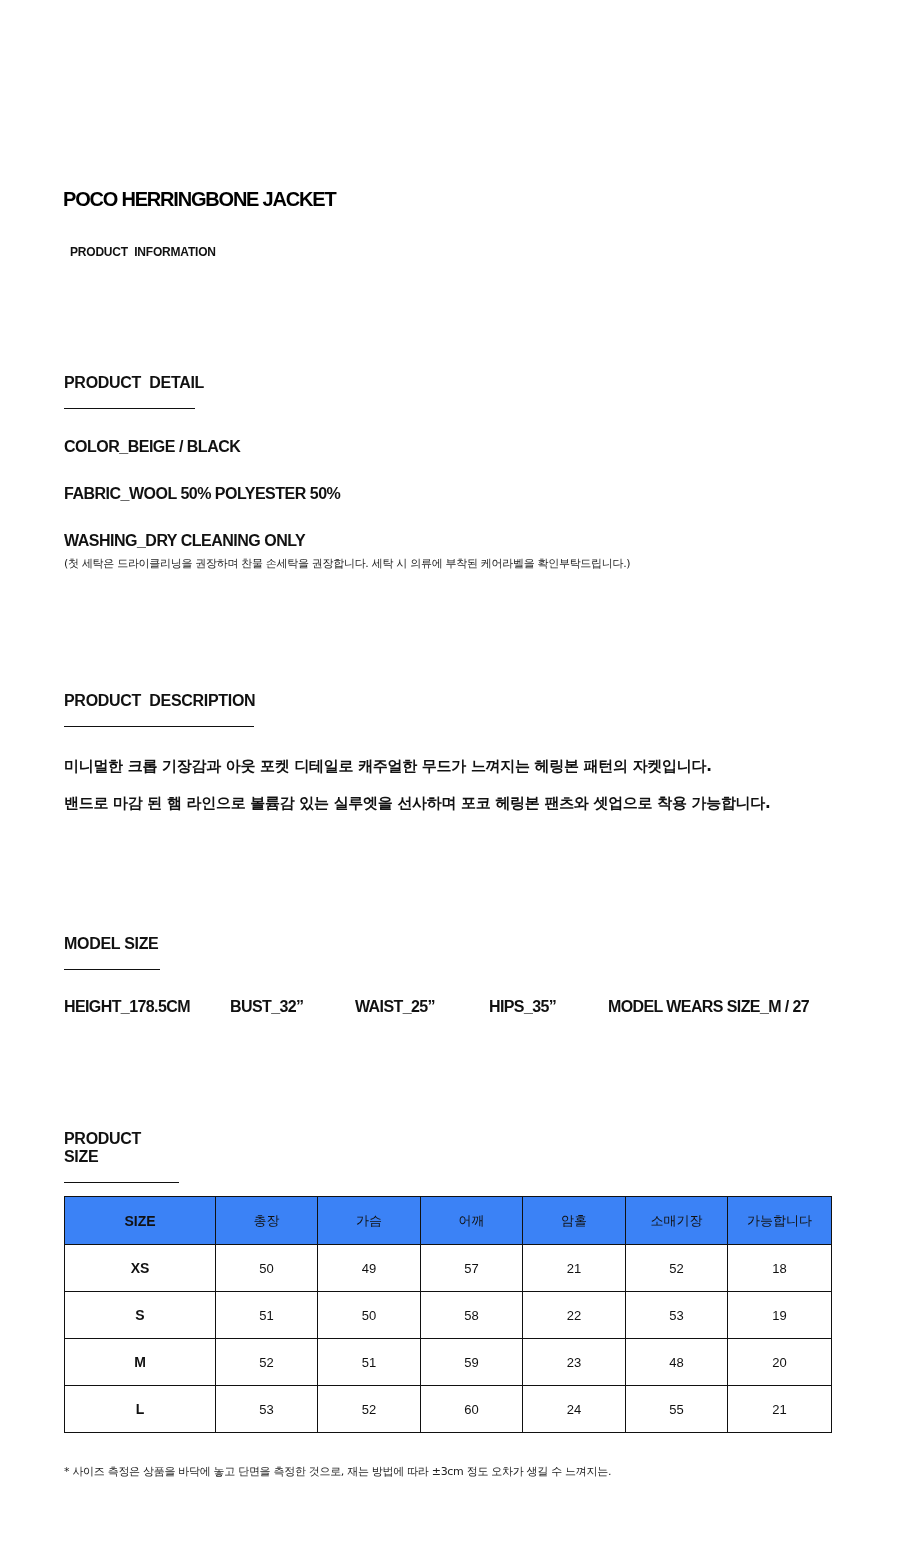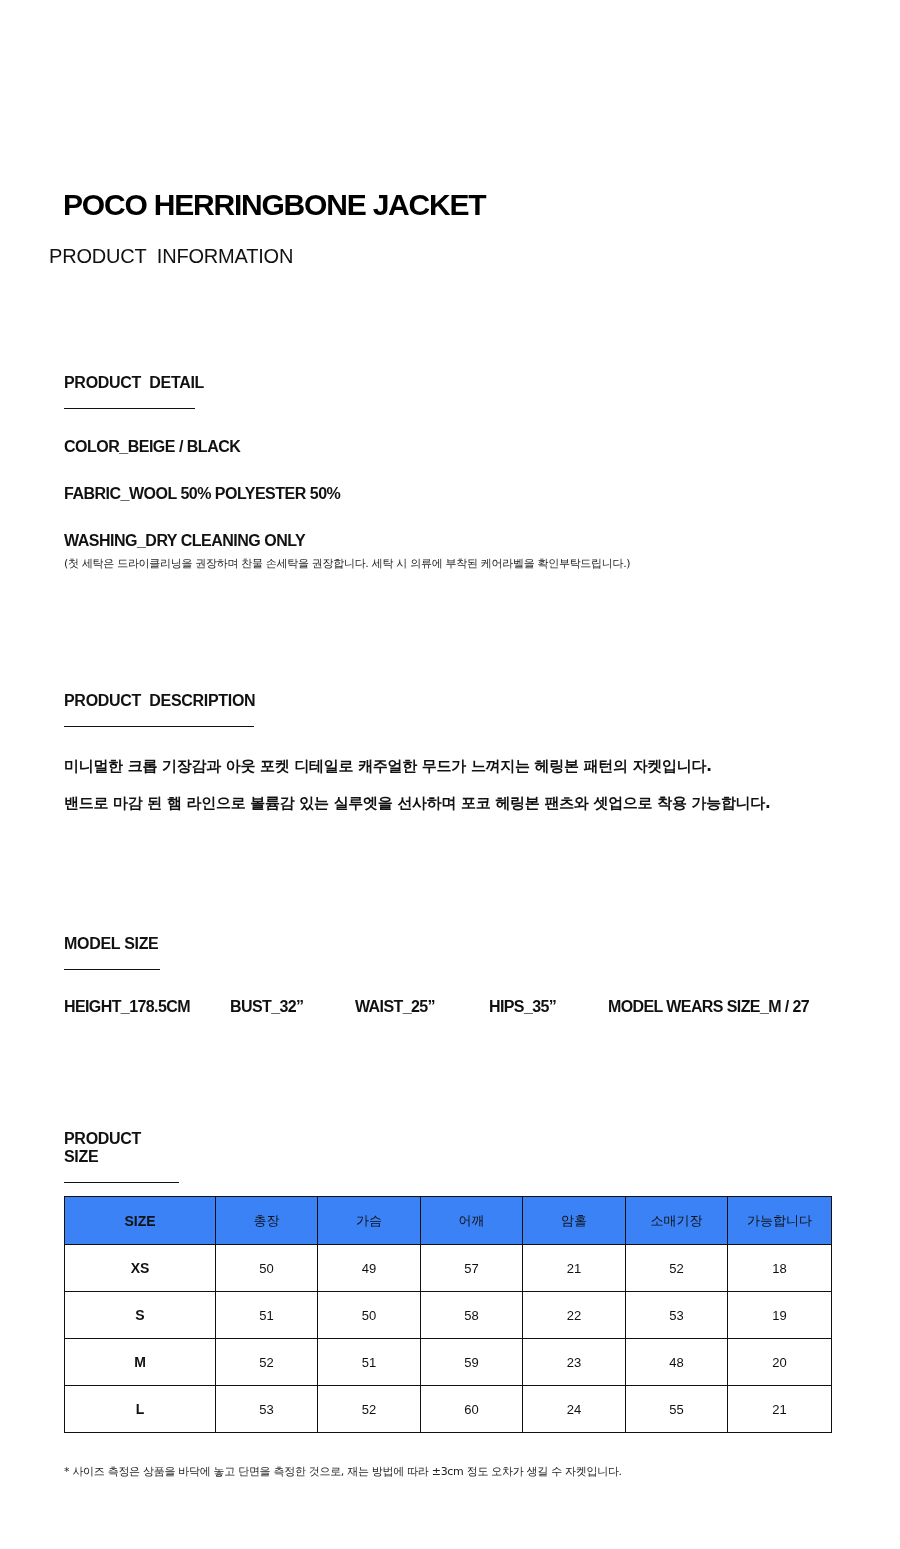--- a/index.html
+++ b/index.html
@@ -1,19 +1,19 @@
 <!DOCTYPE html>
 <html><head>
   <meta charset="utf-8">
   <style>
     html, body { margin: 0; padding: 0; background: #ffffff; }
     body { width: 900px; height: 1549px; position: relative; font-family: "Liberation Sans", "DejaVu Sans", sans-serif; color: #111; overflow: hidden; }
     .abs { position: absolute; }
-    .title { left: 63px; top: 188px; font-size: 30px; font-weight: 700; letter-spacing: -1.2px; color: #000; }
-    .subtitle { left: 49px; top: 245px; font-size: 20px; font-weight: 400; letter-spacing: -0.2px; }
+    .title { left: 63px; top: 188px; font-size: 20px; font-weight: 700; letter-spacing: -1.2px; color: #000; }
+    .subtitle { left: 70px; top: 245px; font-size: 12px; font-weight: 700; letter-spacing: -0.2px; }
     .section-head { font-size: 16px; font-weight: 700; letter-spacing: -0.3px; color: #111; padding-bottom: 16px; border-bottom: 1.5px solid #111; display: inline-block; }
     .detail-line { font-size: 16px; font-weight: 700; letter-spacing: -0.5px; color: #111; text-align: center; }
     .detail-note { font-size: 11.5px; color: #222; letter-spacing: -0.3px; }
     .desc { font-size: 16px; font-weight: 700; color: #111; letter-spacing: -0.3px; font-family: "DejaVu Sans", sans-serif; }
     .model-item { font-size: 16px; font-weight: 700; letter-spacing: -0.6px; color: #111; }
     table.size { position: absolute; left: 64px; top: 1196px; width: 767px; border-collapse: collapse; table-layout: fixed; }
     table.size td, table.size th { border: 1.3px solid #111; text-align: center; height: 46px; padding: 0; font-size: 13px; color: #111; }
     table.size th { background: #3b82f6; font-weight: 400; height: 47px; }
     table.size th.first { font-weight: 700; font-size: 14px; }
     table.size td.first { font-weight: 700; font-size: 14px; border-radius: 23px; }
@@ -106,13 +106,13 @@
       <td>53</td>
       <td>52</td>
       <td>60</td>
       <td>24</td>
       <td>55</td>
       <td>21</td>
     </tr>
   </tbody>
 </table>
 
-<div class="abs note" style="font-family:'DejaVu Sans', sans-serif; font-size:11px;">* 사이즈 측정은 상품을 바닥에 놓고 단면을 측정한 것으로, 재는 방법에 따라 ±3cm 정도 오차가 생길 수 자켓입니다.</div>
+<div class="abs note" style="font-family:'DejaVu Sans', sans-serif; font-size:11px;">* 사이즈 측정은 상품을 바닥에 놓고 단면을 측정한 것으로, 재는 방법에 따라 ±3cm 정도 오차가 생길 수 느껴지는.</div>
 
 </body></html>

